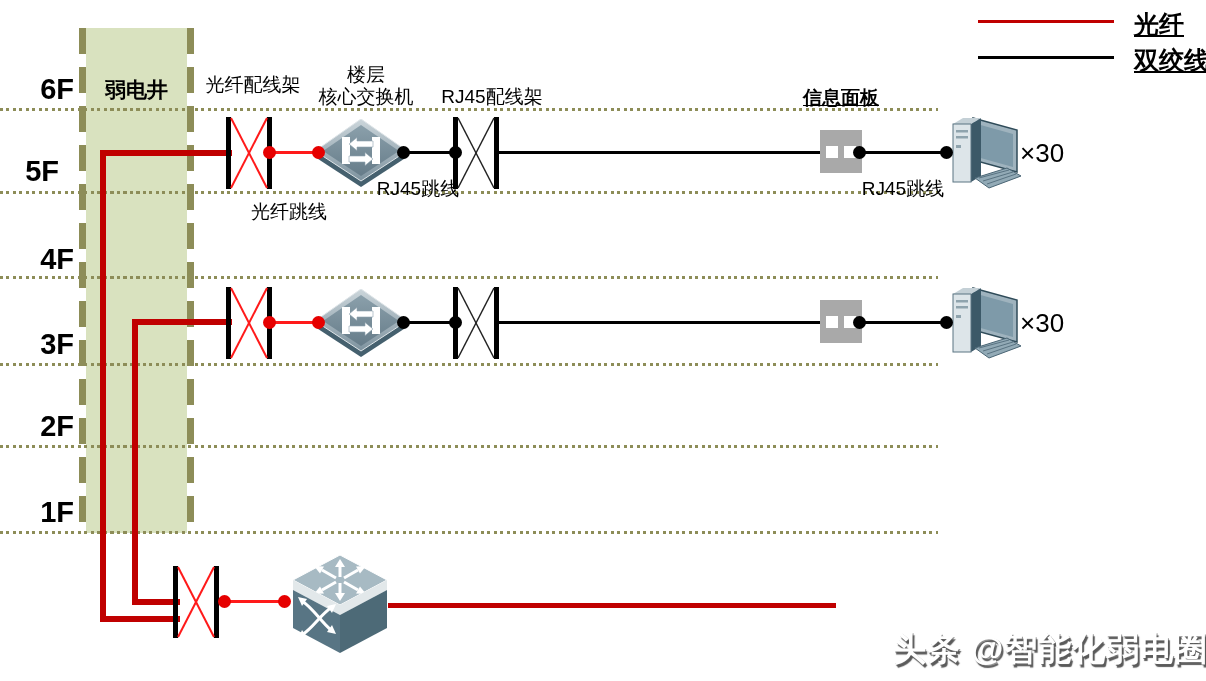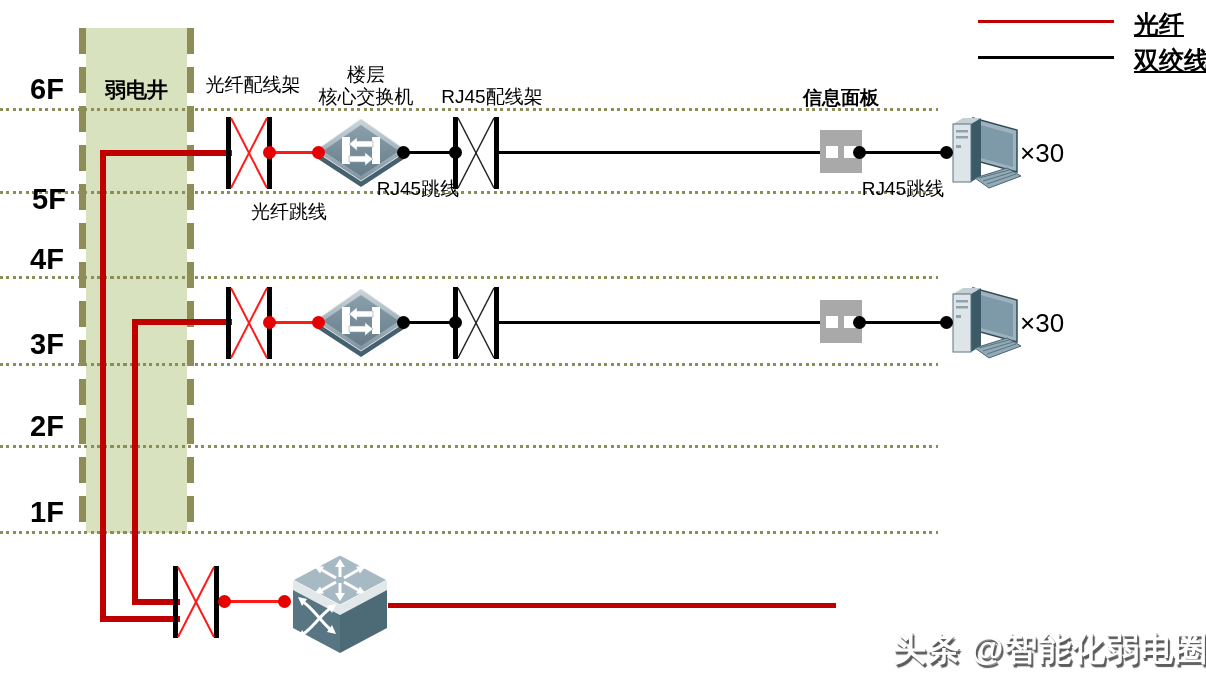--- a/index.html
+++ b/index.html
@@ -2,41 +2,41 @@
 <html><head>
 <meta charset="utf-8">
 <style>
   html,body{margin:0;padding:0;background:#fff;}
   #canvas{
     position:relative;width:1206px;height:681px;background:#fff;overflow:hidden;
     font-family:"Liberation Sans","DejaVu Sans",sans-serif;color:#000;
   }
   .abs{position:absolute;}
   
-  .floor-label{font-size:29px;font-weight:bold;width:44px;text-align:left;line-height:32px;z-index:6;}
+  .floor-label{font-size:29px;font-weight:bold;width:44px;text-align:right;line-height:32px;z-index:6;}
   .floor-line{height:3px;width:938px;left:0;z-index:2;
     background:repeating-linear-gradient(90deg,#8d8d58 0 3px,transparent 3px 6.5px);}
   .shaft-fill{left:86px;top:28px;width:101px;height:505px;background:#d9e2bf;z-index:1;}
   .shaft-border{top:28px;width:7px;height:505px;z-index:3;
     background:repeating-linear-gradient(180deg,#8d8d58 0 26px,transparent 26px 39px);}
   .shaft-label{left:79px;top:76px;width:115px;text-align:center;font-size:21px;font-weight:bold;z-index:6;}
   
   .fiber-thick{background:#c00000;z-index:4;}
   .fiber-thin{background:#ff1a1a;height:3px;z-index:4;}
   .tp-line{background:#000;height:3px;z-index:4;}
   .dot{width:13px;height:13px;border-radius:50%;z-index:6;}
   .dot.red{background:#e60000;}
   .dot.black{background:#000;}
   
   .chain{left:226px;width:880px;height:76px;z-index:5;}
   .info-panel{width:42px;height:43px;background:#a9a9a9;}
   .info-panel .jack{position:absolute;top:16px;width:12px;height:12px;background:#fff;}
   
   .lbl{font-size:19px;text-align:center;white-space:nowrap;z-index:7;}
-  .lbl.b{font-weight:bold;}
+  .lbl.b{font-weight:bold;text-decoration:underline;}
   .x30{font-size:26px;font-weight:normal;white-space:nowrap;}
   
   .legend-line{width:136px;height:3px;left:978px;z-index:5;}
   .legend-label{left:1134px;font-size:25px;font-weight:bold;white-space:nowrap;z-index:5;text-decoration:underline;}
   
   .watermark{left:893px;top:627px;font-size:33px;font-weight:bold;color:#fff;
     text-shadow:2px 3px 1px #5a5a5a, 1px 1px 0 #9a9a9a;white-space:nowrap;z-index:8;letter-spacing:1px;}
 </style>
 </head>
 <body>
@@ -117,21 +117,21 @@
   <div class="abs legend-label" style="top:8px;">光纤</div>
   <div class="abs legend-line" style="top:56px;background:#000;"></div>
   <div class="abs legend-label" style="top:44px;">双绞线</div>
 
   <div class="abs shaft-fill"></div>
   <div class="abs shaft-border" style="left:79px;"></div>
   <div class="abs shaft-border" style="left:187px;"></div>
   <div class="abs shaft-label">弱电井</div>
 
   <div class="abs floor-label" style="left:30px;top:73px;">6F</div>
-  <div class="abs floor-label" style="left:32px;top:155px;margin-top:28px;">5F</div>
+  <div class="abs floor-label" style="left:15px;top:155px;">5F</div>
   <div class="abs floor-label" style="left:30px;top:243px;">4F</div>
   <div class="abs floor-label" style="left:30px;top:328px;">3F</div>
   <div class="abs floor-label" style="left:30px;top:410px;">2F</div>
   <div class="abs floor-label" style="left:30px;top:496px;">1F</div>
 
   <div class="abs floor-line" style="top:108px;"></div>
   <div class="abs floor-line" style="top:191px;"></div>
   <div class="abs floor-line" style="top:276px;"></div>
   <div class="abs floor-line" style="top:363px;"></div>
   <div class="abs floor-line" style="top:445px;"></div>

